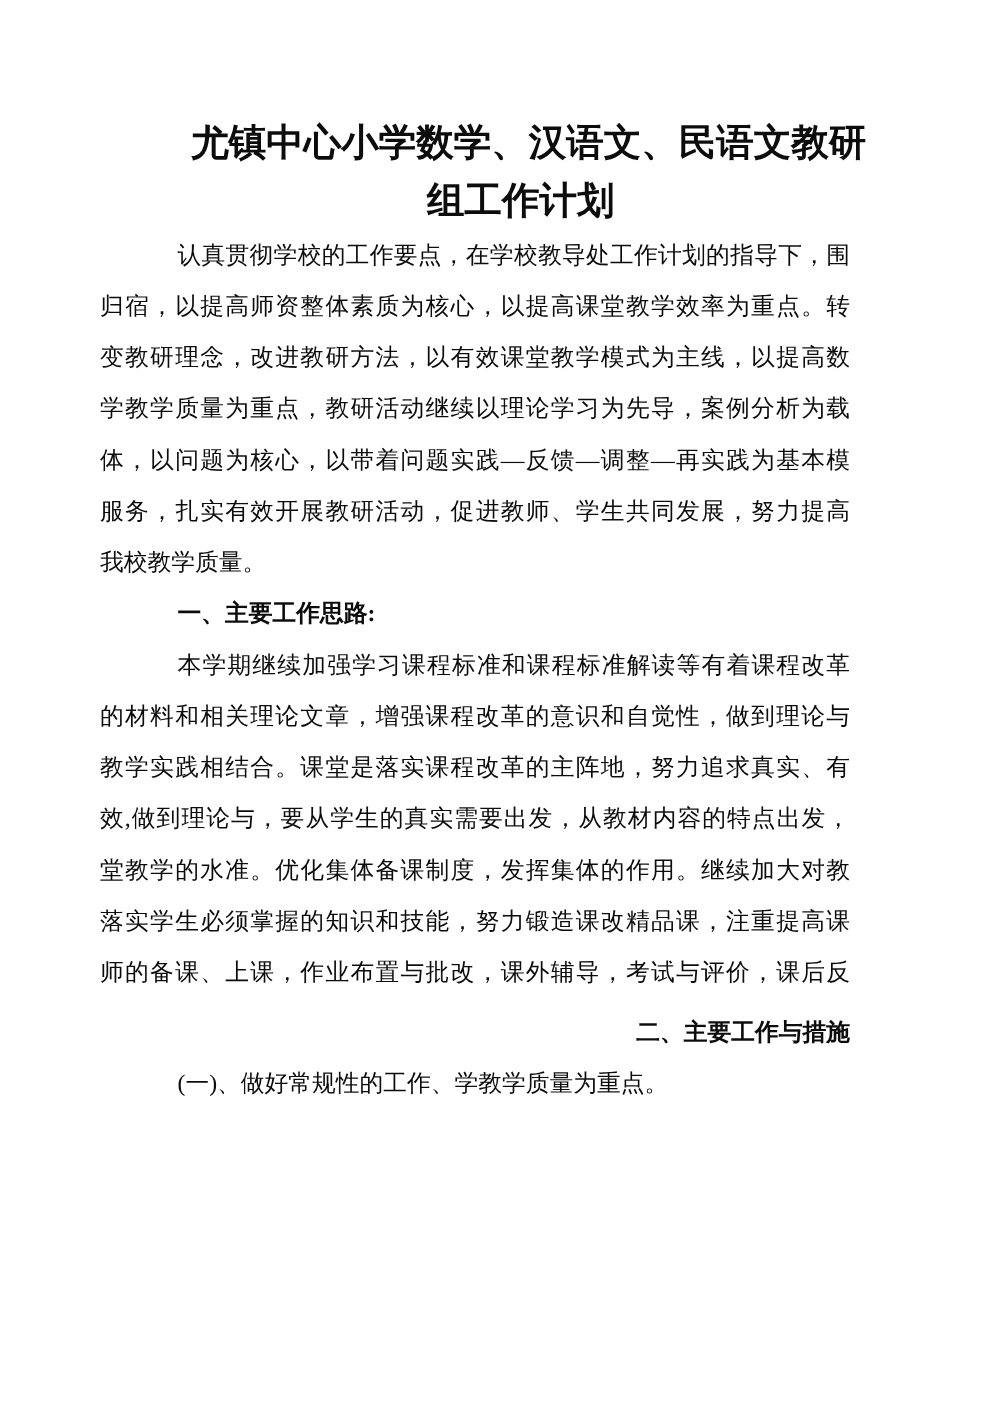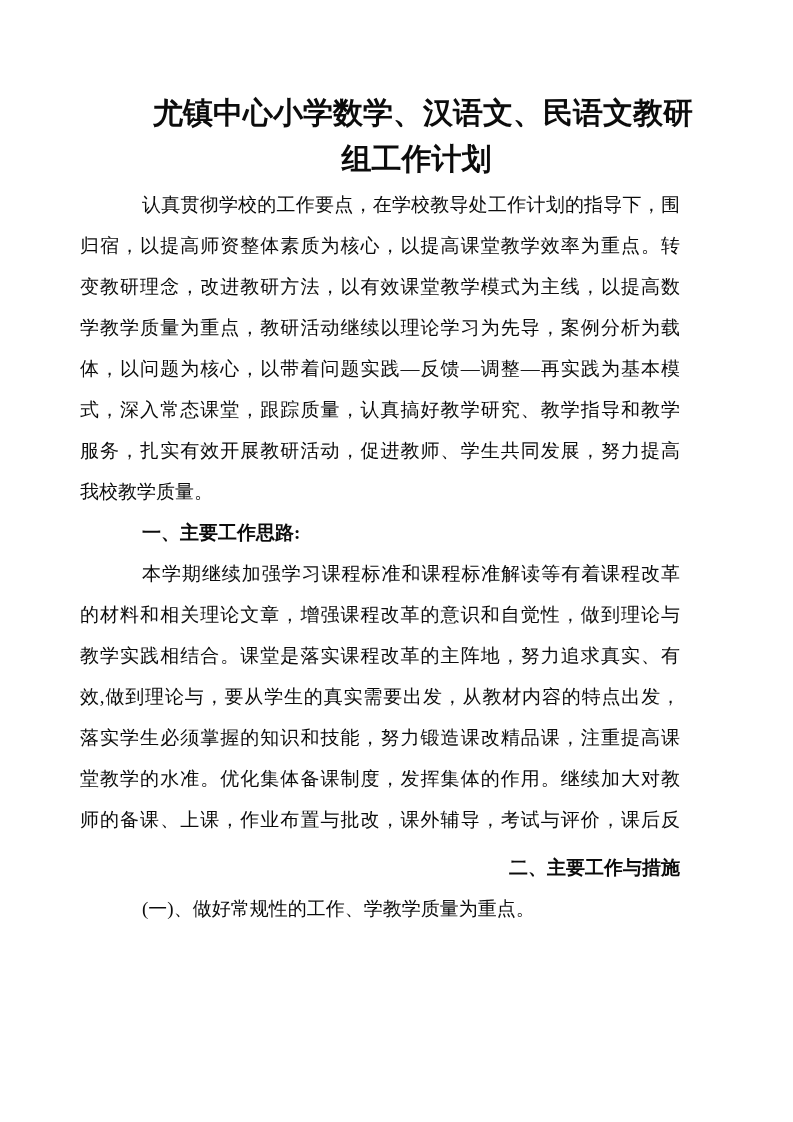--- a/index.html
+++ b/index.html
@@ -13,21 +13,20 @@
     font-family:"Liberation Serif","DejaVu Serif",serif;
     color:#0c0c0c;
   }
   .title{
     margin:0;
     padding:0 0 0 73px;
     font-size:30px;
     line-height:46px;
     font-weight:bold;
     text-align:center;
-    font-family:Liberation Mono, monospace;
   }
   .title .tline{display:block;white-space:nowrap;}
   .body-text{margin:0;}
   .line{
     font-size:19px;
     line-height:41px;
     white-space:normal;
   }
   .just{
     text-align:justify;
@@ -49,34 +48,33 @@
   </h1>
 
   <div class="body-text">
 
     <div>
       <div class="line just ind">认真贯彻学校的工作要点，在学校教导处工作计划的指导下，围</div>
       <div class="line just">归宿，以提高师资整体素质为核心，以提高课堂教学效率为重点。转</div>
       <div class="line just">变教研理念，改进教研方法，以有效课堂教学模式为主线，以提高数</div>
       <div class="line just">学教学质量为重点，教研活动继续以理论学习为先导，案例分析为载</div>
       <div class="line just">体，以问题为核心，以带着问题实践—反馈—调整—再实践为基本模</div>
-      <div class="line just">式，深入常态课堂，跟踪质量，认真搞好教学研究、教学指导和教学</div>
       <div class="line just">服务，扎实有效开展教研活动，促进教师、学生共同发展，努力提高</div>
       <div class="line">我校教学质量。</div>
     </div>
 
     <div class="line bold ind">一、主要工作思路:</div>
 
     <div>
       <div class="line just ind">本学期继续加强学习课程标准和课程标准解读等有着课程改革</div>
       <div class="line just">的材料和相关理论文章，增强课程改革的意识和自觉性，做到理论与</div>
       <div class="line just">教学实践相结合。课堂是落实课程改革的主阵地，努力追求真实、有</div>
       <div class="line just">效,做到理论与，要从学生的真实需要出发，从教材内容的特点出发，</div>
+      <div class="line just">堂教学的水准。优化集体备课制度，发挥集体的作用。继续加大对教</div>
       <div class="line just">落实学生必须掌握的知识和技能，努力锻造课改精品课，注重提高课</div>
-      <div class="line just">堂教学的水准。优化集体备课制度，发挥集体的作用。继续加大对教</div>
       <div class="line just">师的备课、上课，作业布置与批改，课外辅导，考试与评价，课后反</div>
     </div>
 
     <div class="line bold ind mt">二、主要工作与措施</div>
 
     <div class="line ind">(一)、做好常规性的工作、学教学质量为重点。</div>
 
   </div>
 </div>
 

